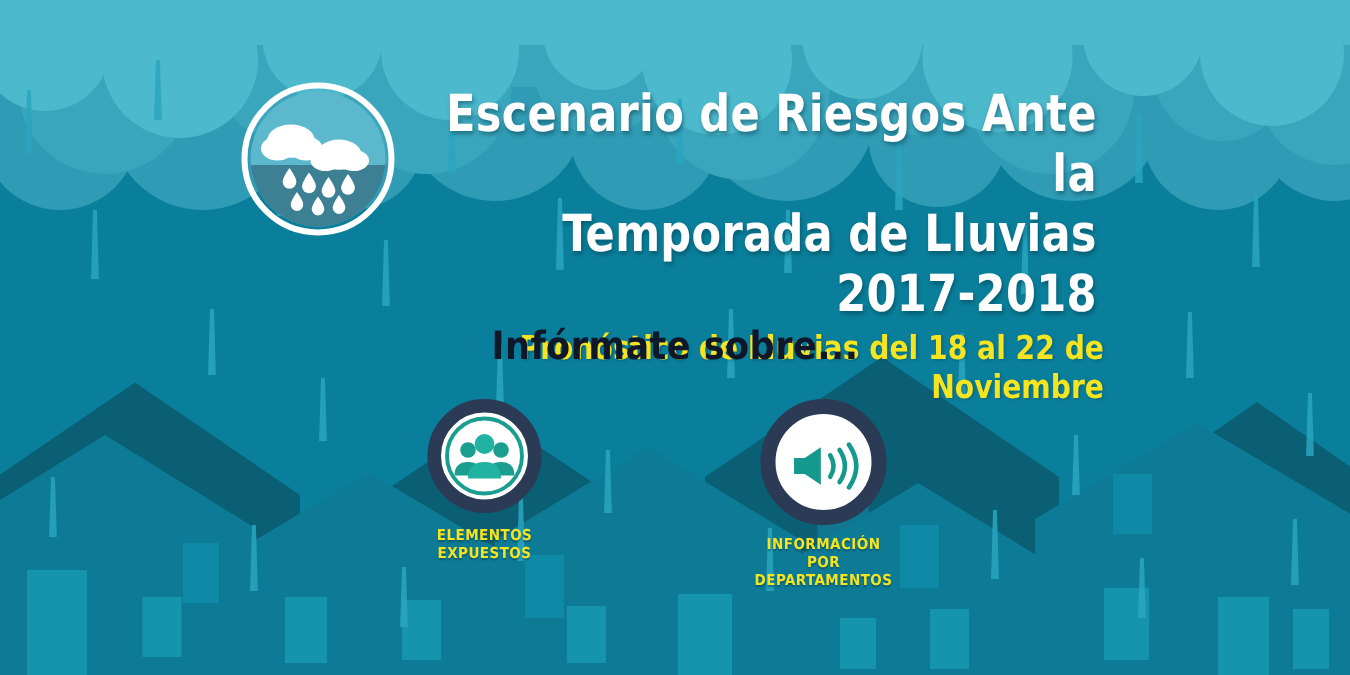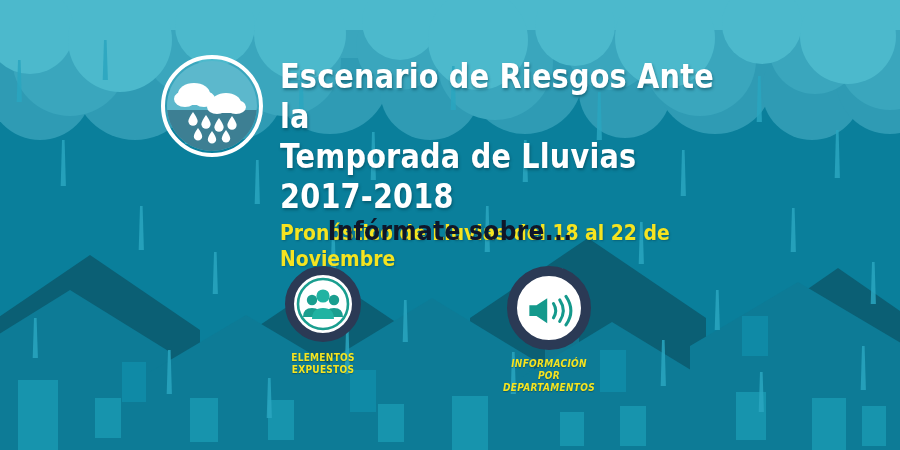--- a/index.html
+++ b/index.html
@@ -11,21 +11,21 @@
     overflow:hidden;
     background:#0a7f9b;
   }
 
   
   .layer{position:absolute;left:0;top:0;width:900px;height:450px;pointer-events:none;}
 
   
   #header-block{
     position:absolute;left:160px;top:52px;width:600px;height:140px;
-    display:flex;align-items:flex-start;gap:16px;
+    display:flex;align-items:flex-start;gap:16px;text-align:right;
   }
   #logo-badge{
     position:relative;width:104px;height:104px;flex:0 0 104px;margin-top:2px;
   }
   #title-col{padding-top:4px;}
   #main-title{
     color:#ffffff;
     font-family:"Liberation Sans Narrow","DejaVu Sans Condensed","Liberation Sans",sans-serif;
     font-weight:bold;
     font-size:34px;
@@ -83,21 +83,21 @@
     font-family:"Liberation Sans Narrow","DejaVu Sans Condensed","Liberation Sans",sans-serif;
     font-weight:bold;
     font-size:10px;
     line-height:12px;
     letter-spacing:.3px;
     text-align:center;
     white-space:pre-line;
     text-shadow:0 1px 1px rgba(0,40,55,.4);
   }
   .action-2 .ring{width:84px;height:84px;border-width:10px;}
-  .action-2 .action-label{margin-top:8px;font-style:italic;}
+  .action-2 .action-label{margin-top:8px;}
 
   
   .bars{display:flex;flex-direction:column;gap:3px;}
   .bars span{display:block;width:32px;height:7px;border-radius:4px;}
 </style>
 </head>
 <body>
 
 <div id="banner">
 

